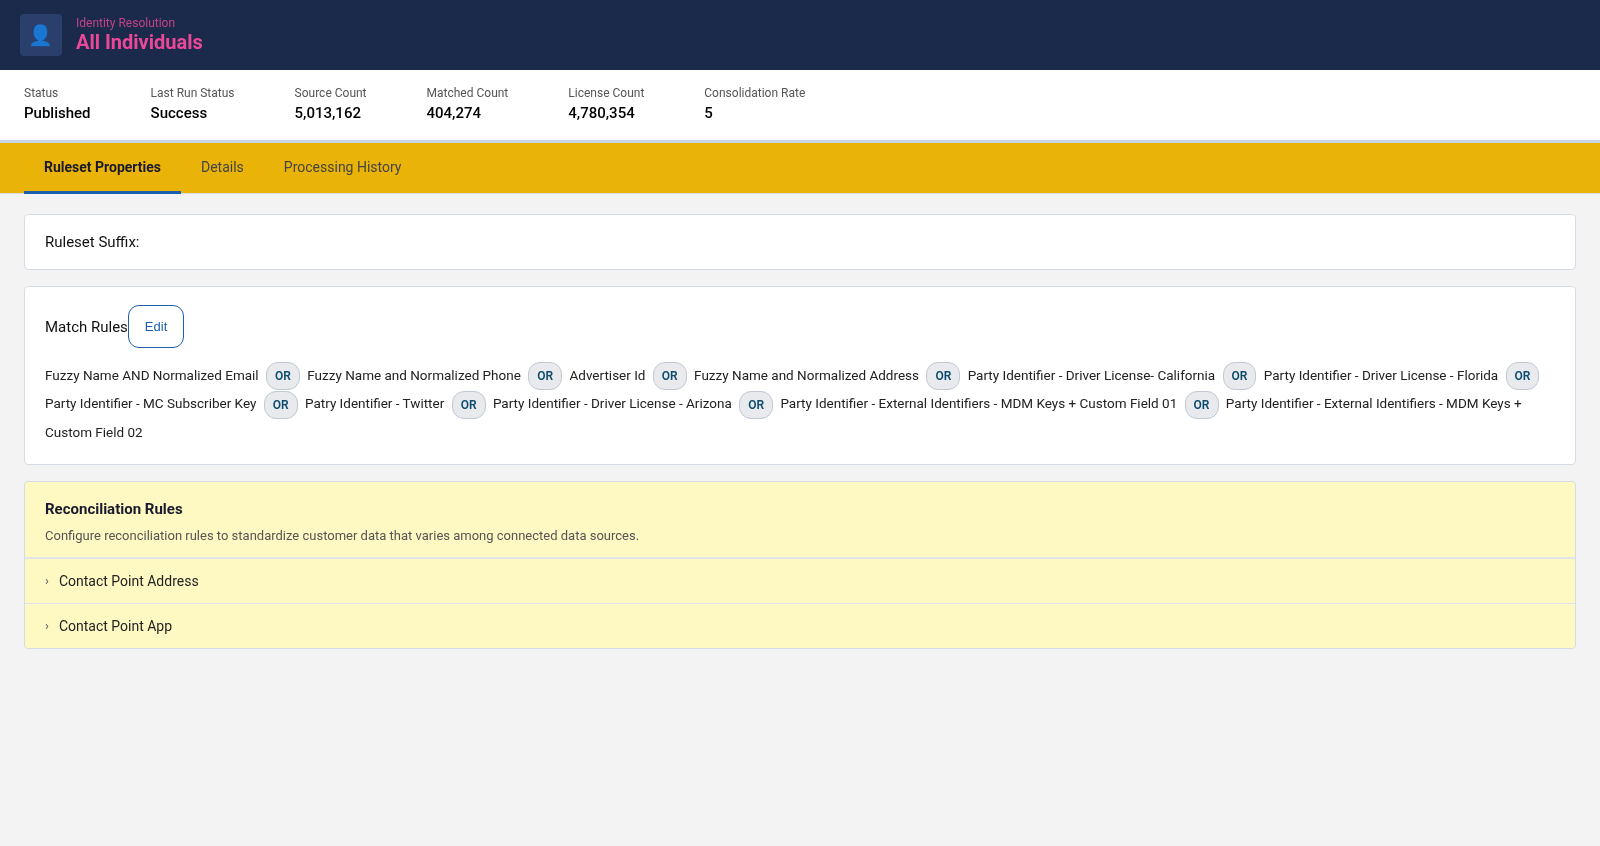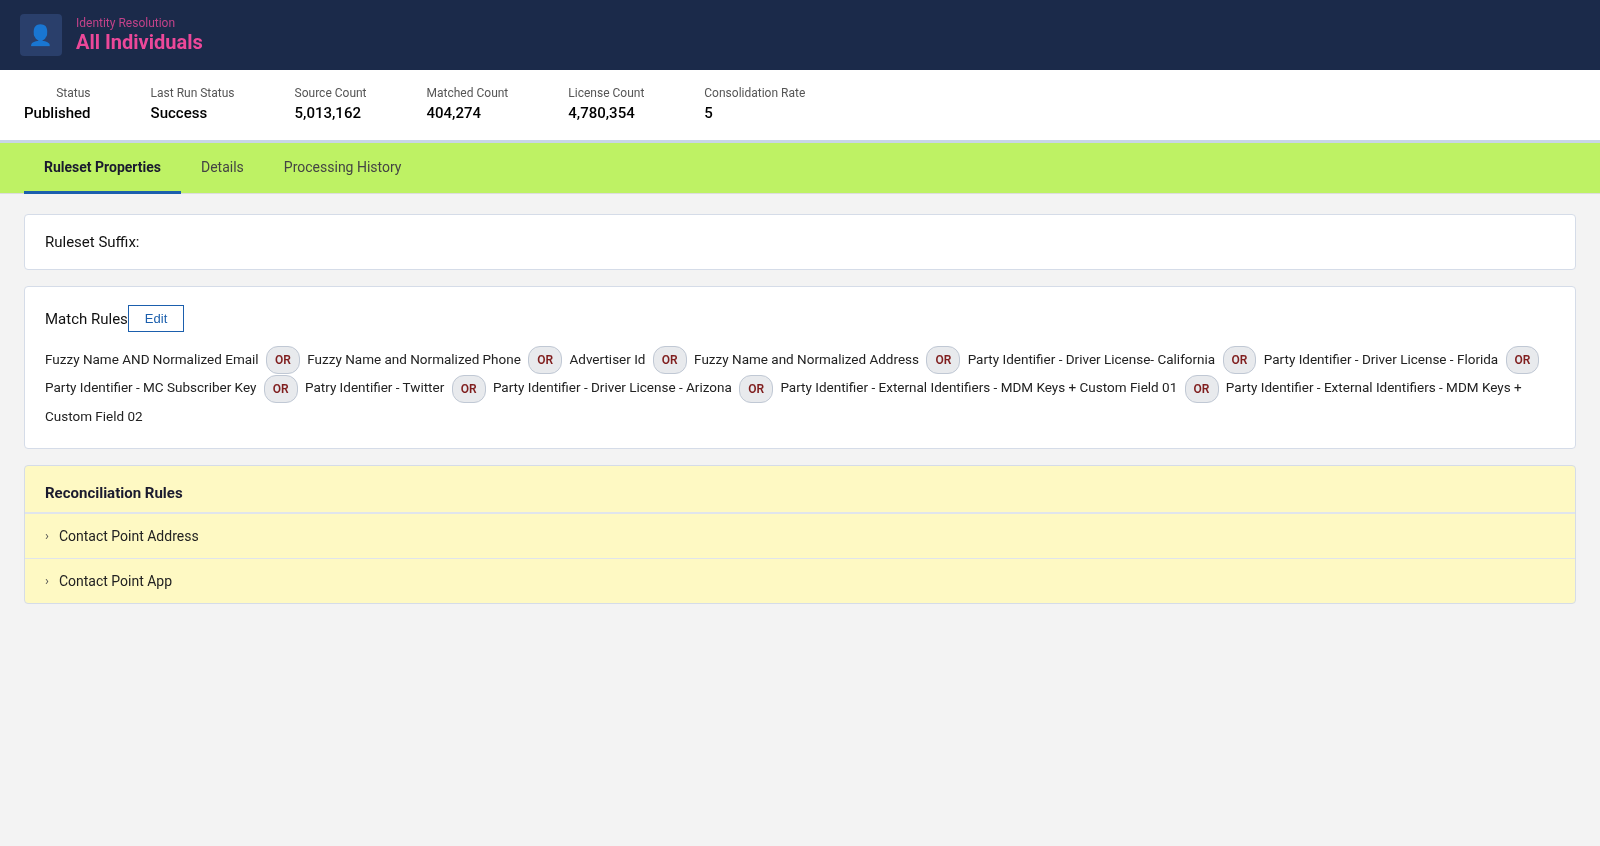--- a/index.html
+++ b/index.html
@@ -24,25 +24,25 @@
     .header-text .title { font-size: 20px; font-weight: 700; }
 
     .stats-bar {
       background: white;
       padding: 16px 24px 18px;
       display: flex;
       gap: 60px;
       border-bottom: 3px solid #c8d6e8;
     }
     .stat-item {}
-    .stat-label { font-size: 12px; color: #555; margin-bottom: 4px; text-align: right; }
+    .stat-label { font-size: 12px; color: #555; margin-bottom: 4px; }
     .stat-value { font-size: 15px; font-weight: 500; color: #000000; }
 
     .tabs-container {
-      background: #bef264;
+      background: #eab308;
       padding: 0 24px;
       display: flex;
       gap: 0;
       border-bottom: 1px solid #ddd;
     }
     .tab {
       padding: 16px 20px;
       cursor: pointer;
       font-size: 14px;
       color: #444;
@@ -78,41 +78,41 @@
     .match-rules-header {
       display: flex;
       align-items: center;
       margin-bottom: 14px;
     }
 
     .edit-button {
       border: 1px solid #1b5fad;
       color: #1b5fad;
       background: white;
-      padding: 5px 16px;
-      border-radius: 0;
+      padding: 13px 16px;
+      border-radius: 11px;
       cursor: pointer;
       font-size: 13px;
     }
 
     .rules-text {
       font-size: 13.5px;
       color: #222;
       line-height: 2.0;
     }
 
     .or-badge {
       display: inline-block;
       background: #e8eaed;
       border: 1px solid #c0c8d4;
       border-radius: 12px;
       padding: 1px 8px;
       font-size: 12px;
       font-weight: 600;
-      color: #7f1d1d;
+      color: #0c4a6e;
       margin: 0 4px;
       vertical-align: middle;
     }
 
     .reconciliation-card {
       background: #fef9c3;
       border: 1px solid #d5dce8;
       border-radius: 4px;
       overflow: hidden;
     }
@@ -223,20 +223,21 @@
       <span>Party Identifier - Driver License - Arizona</span>
       <span class="or-badge">OR</span>
       <span>Party Identifier - External Identifiers - MDM Keys + Custom Field 01</span>
       <span class="or-badge">OR</span>
       <span>Party Identifier - External Identifiers - MDM Keys + Custom Field 02</span>
     </div>
   </div>
 
   <div class="reconciliation-card">
     <div class="reconciliation-header">Reconciliation Rules</div>
+    <div class="reconciliation-desc">Configure reconciliation rules to standardize customer data that varies among connected data sources.</div>
     <hr class="reconciliation-divider">
     <div class="reconciliation-item">
       <span class="chevron-icon">›</span>
       <span>Contact Point Address</span>
     </div>
     <div class="reconciliation-item">
       <span class="chevron-icon">›</span>
       <span>Contact Point App</span>
     </div>
   </div>

